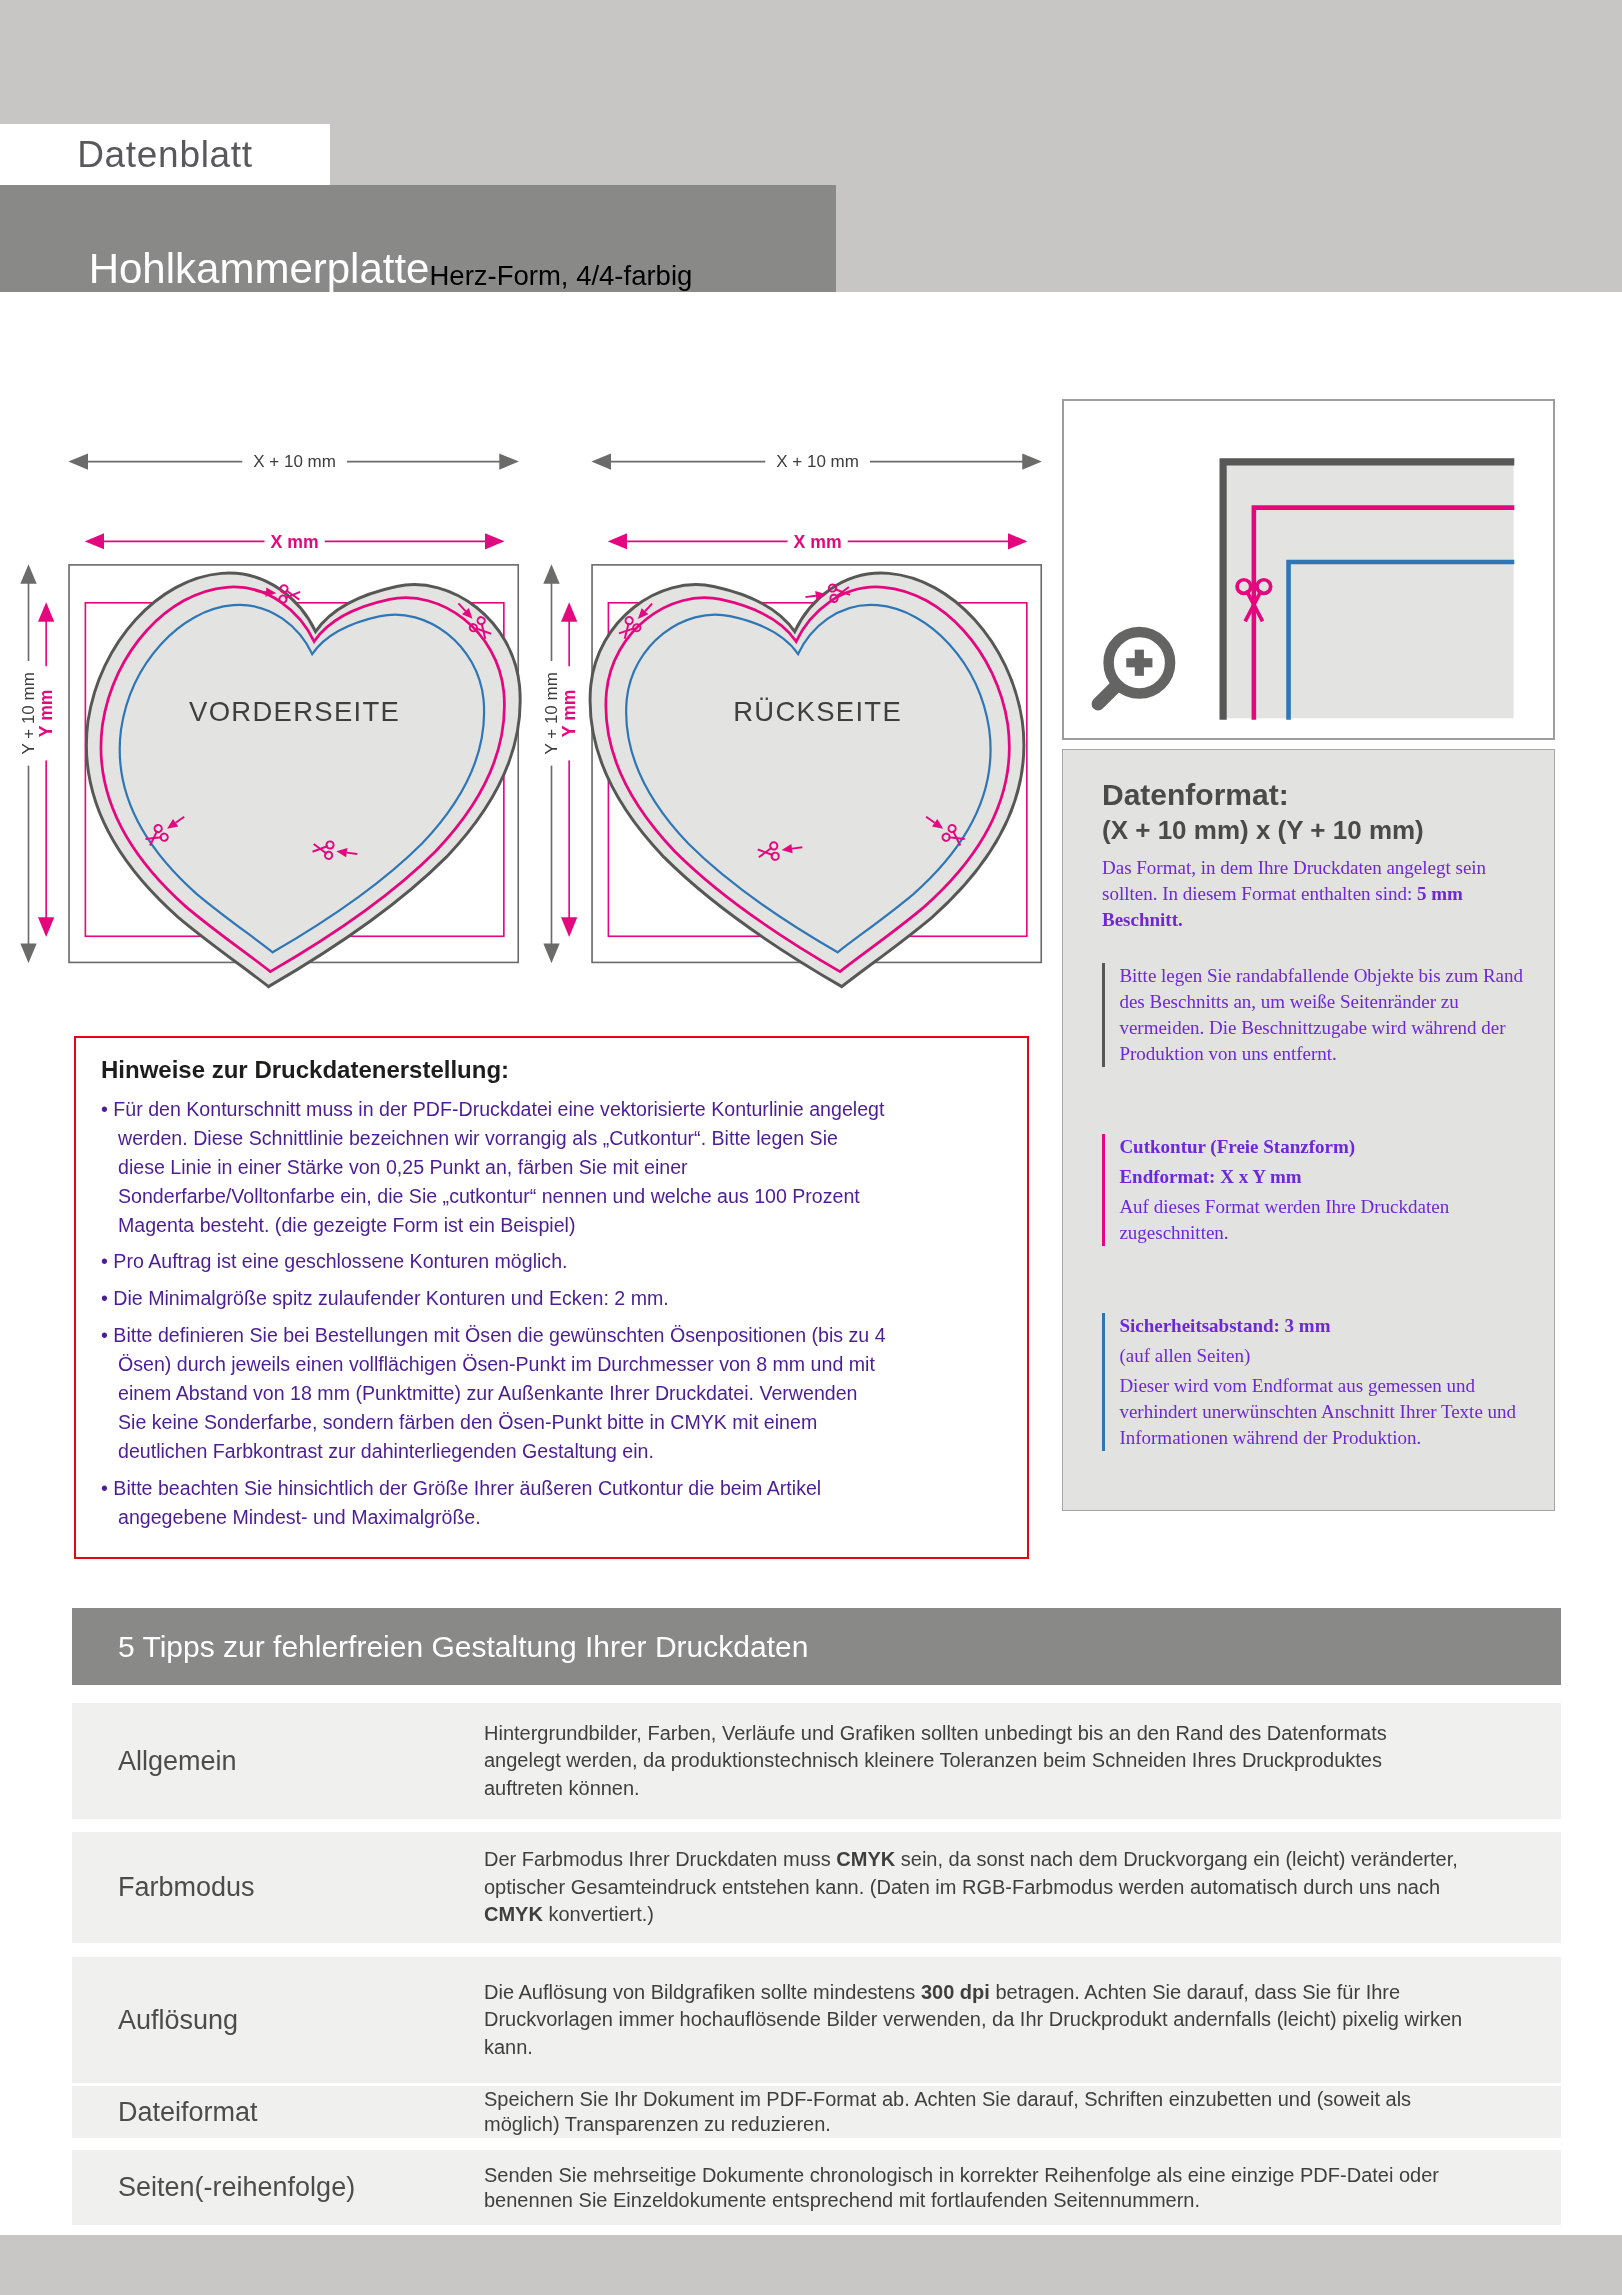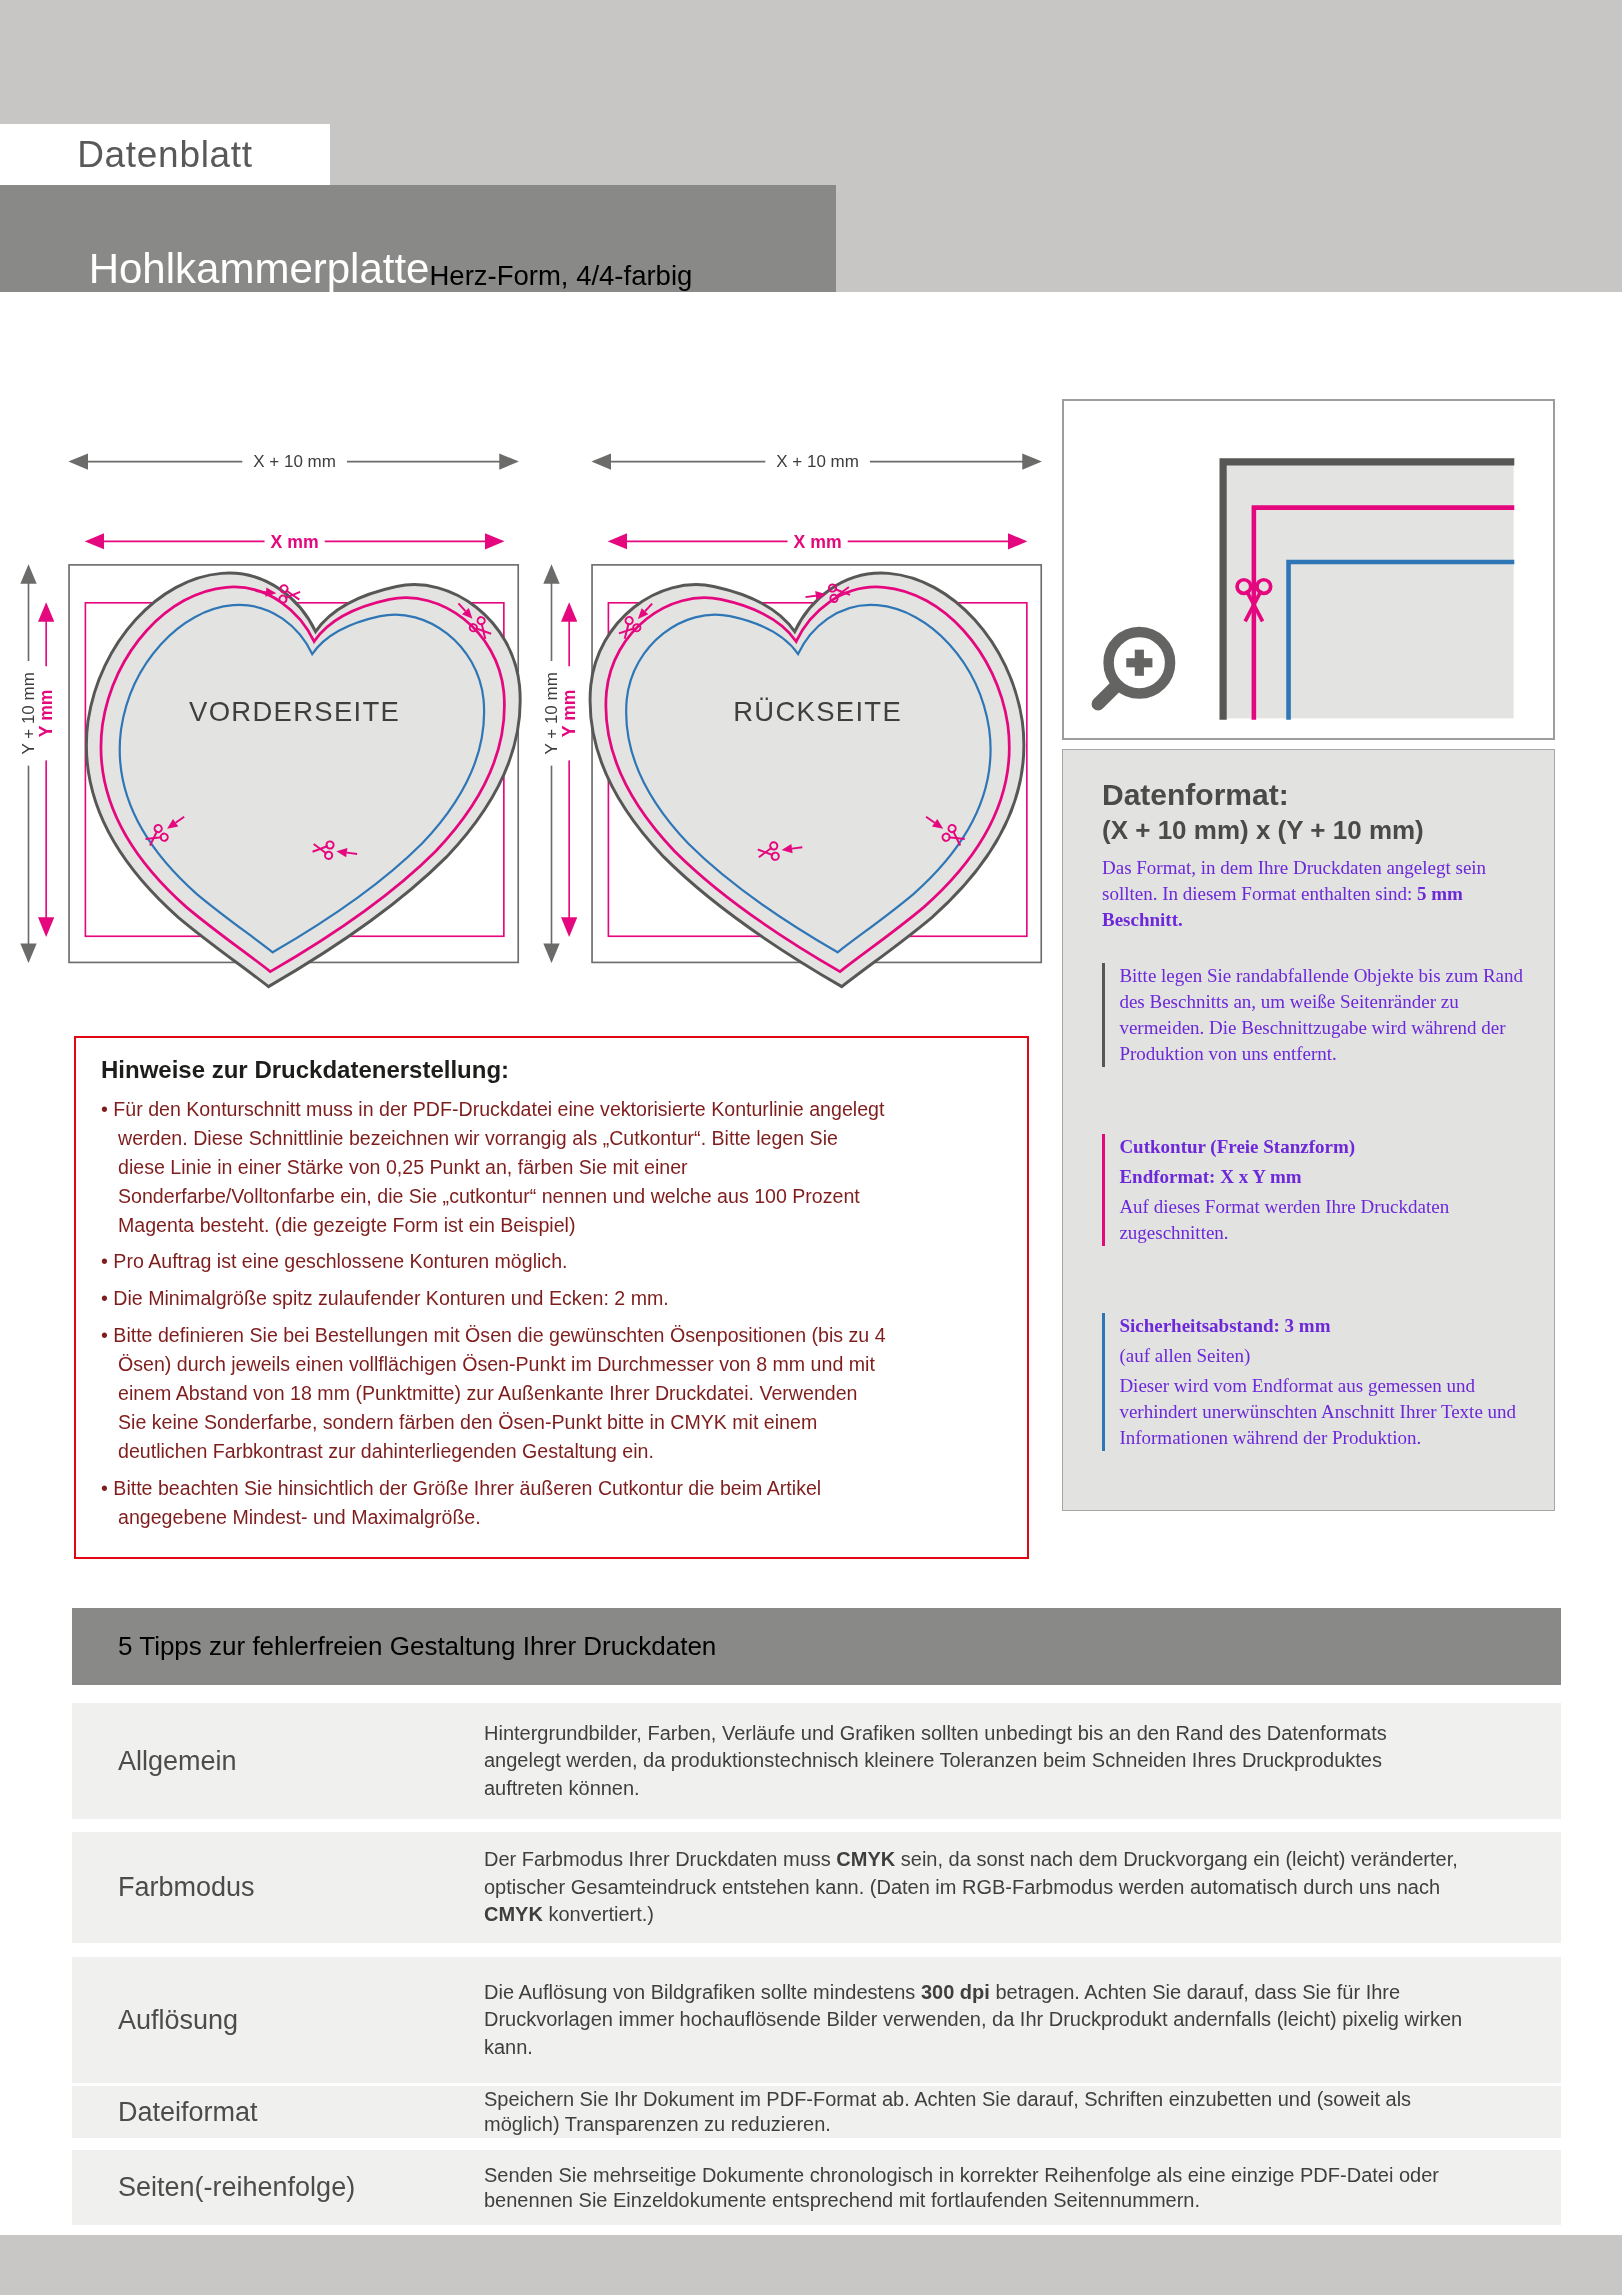--- a/index.html
+++ b/index.html
@@ -39,27 +39,27 @@
   .panel .barblock p{margin-top:3.9px;}
   .hm{margin:0;font-size:26px;line-height:33px;font-weight:bold;color:#e5077e;}
   .hb{margin:0;font-size:26px;line-height:33px;font-weight:bold;color:#2e76b5;}
   .hb2{margin:0;font-size:21px;line-height:27.5px;color:#2e76b5;}
   .spacer60{height:37px;}
   
   .redbox{left:74px;top:1036px;width:955px;height:523px;background:#ffffff;
           border:2.6px solid #e30613;box-sizing:border-box;padding:17px 23.6px 0 25px;}
   .redbox h3{margin:0;font-size:24px;line-height:29px;color:#1d1d1b;}
   .redbox ul{margin:10.5px 0 0 0;padding:0;list-style:none;max-width:785px;}
-  .redbox li{font-size:19.6px;line-height:29px;color:#7f1d1d;
+  .redbox li{font-size:19.6px;line-height:29px;color:#4c1d95;
              padding-left:17px;text-indent:-17px;margin-bottom:7.9px;}
   .redbox li:before{content:"\2022\00a0";}
   
   .tipsbar{left:72px;top:1608px;width:1489px;height:77px;background:#898988;
            display:flex;align-items:center;padding-left:46px;box-sizing:border-box;}
-  .tipsbar span{font-size:26px;color:#000000;}
+  .tipsbar span{font-size:30px;color:#ffffff;}
   .tiprow{left:72px;width:1489px;background:#f0f0ef;display:flex;align-items:center;
           padding-left:46px;box-sizing:border-box;}
   .tiprow .lab{width:366px;flex:0 0 366px;font-size:27px;color:#4c4c4b;}
   .tiprow .txt{font-size:20px;line-height:27.5px;color:#3f3f3e;max-width:982px;padding-right:26px;}
   .tiprow.small .txt{line-height:25px;}
   .b{font-weight:bold;}
   .footer{left:0;top:2235px;width:1623px;height:60px;background:#c8c7c6;}
 </style>
 </head>
 <body>

